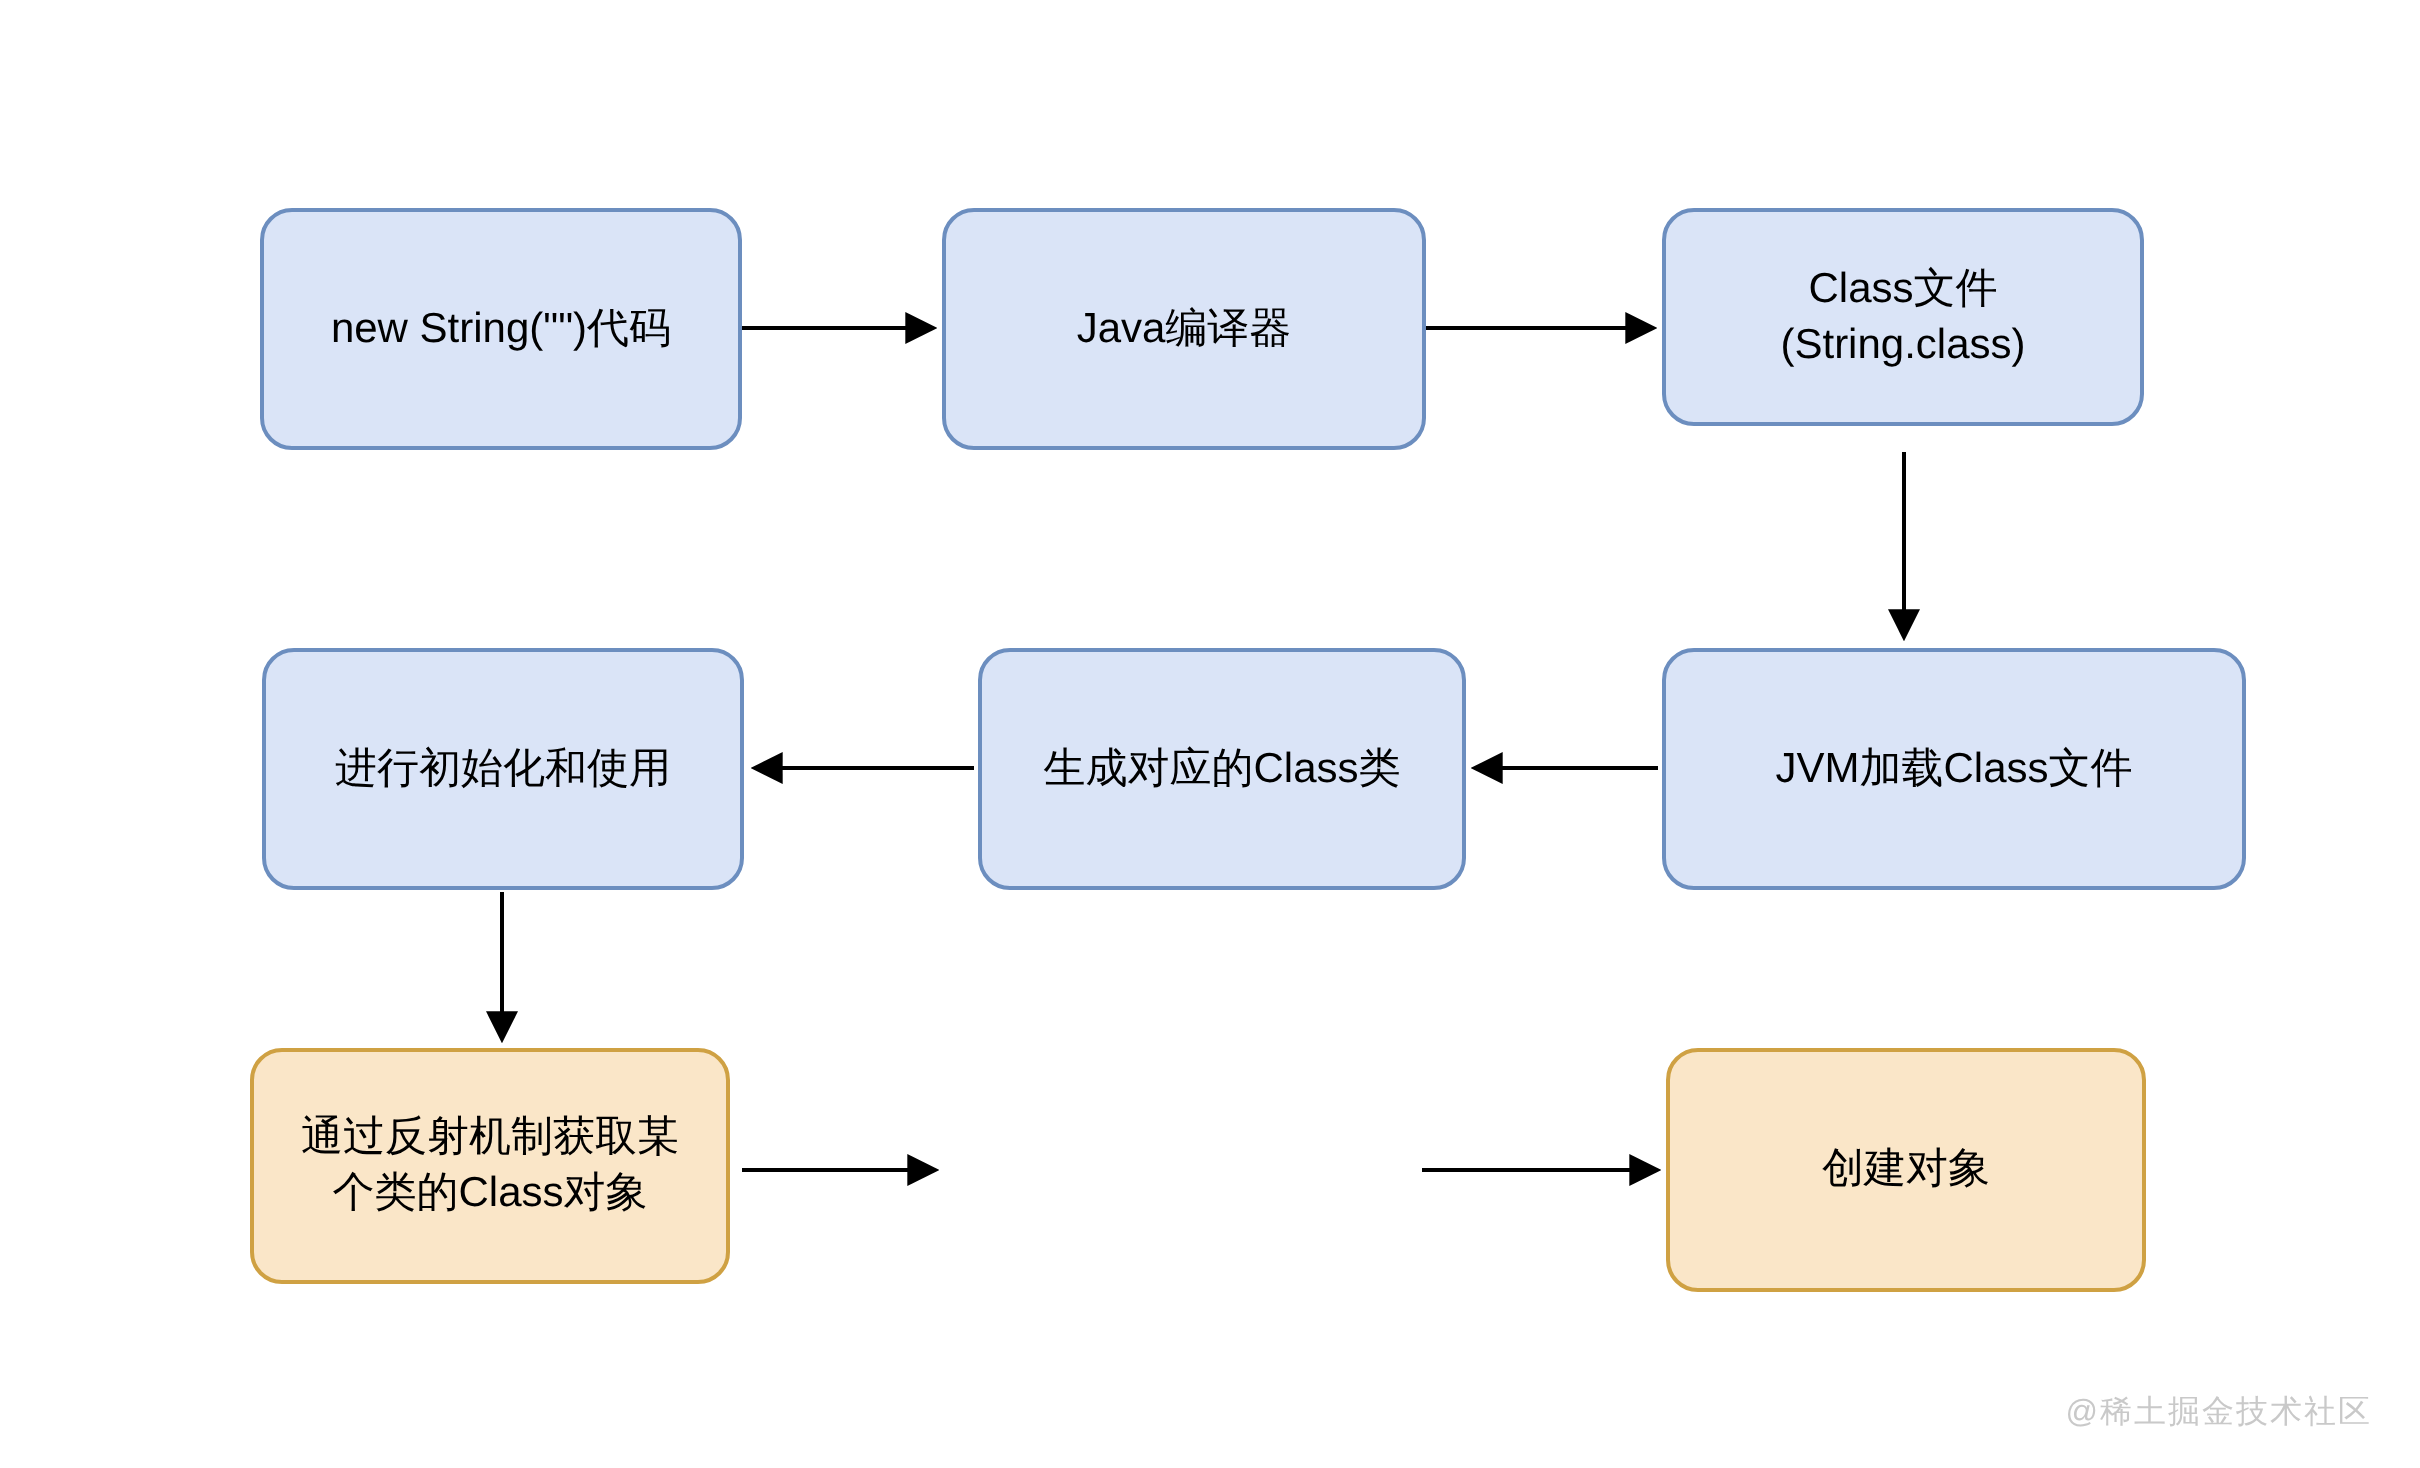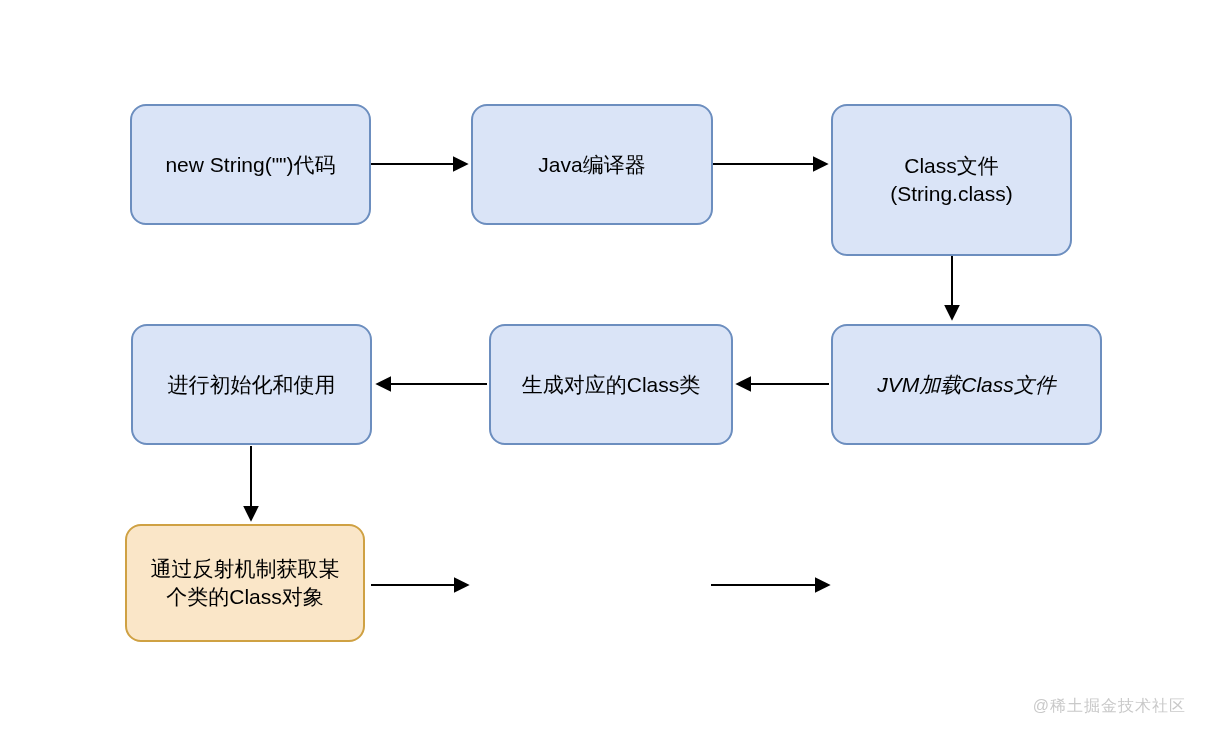--- a/index.html
+++ b/index.html
@@ -83,25 +83,26 @@
     <line class="arrow-line" x1="952" y1="226" x2="952" y2="318" marker-end="url(#ah)"></line>
     <line class="arrow-line" x1="829" y1="384" x2="738" y2="384" marker-end="url(#ah)"></line>
     <line class="arrow-line" x1="487" y1="384" x2="378" y2="384" marker-end="url(#ah)"></line>
     <line class="arrow-line" x1="251" y1="446" x2="251" y2="519" marker-end="url(#ah)"></line>
     <line class="arrow-line" x1="371" y1="585" x2="467" y2="585" marker-end="url(#ah)"></line>
     <line class="arrow-line" x1="711" y1="585" x2="828" y2="585" marker-end="url(#ah)"></line>
   </svg>
 
   <div class="node blue" style="left:130px; top:104px; width:241px; height:121px;">new String("")代码</div>
   <div class="node blue" style="left:471px; top:104px; width:242px; height:121px;">Java编译器</div>
-  <div class="node blue" style="left:831px; top:104px; width:241px; height:152px;">Class文件
+  <div class="node blue" style="left:831px; top:104px; width:241px; height:109px;">Class文件
 (String.class)</div>
 
-  <div class="node blue" style="left:831px; top:324px; width:271px; height:121px;font-style:italic;">JVM加载Class文件</div>
+  <div class="node blue" style="left:831px; top:324px; width:292px; height:121px;">JVM加载Class文件</div>
   <div class="node blue" style="left:489px; top:324px; width:244px; height:121px;">生成对应的Class类</div>
   <div class="node blue" style="left:131px; top:324px; width:241px; height:121px;">进行初始化和使用</div>
 
   <div class="node orange" style="left:125px; top:524px; width:240px; height:118px;text-align:center;">通过反射机制获取某
 个类的Class对象</div>
+  <div class="node orange" style="left:833px; top:524px; width:240px; height:122px;">创建对象</div>
 
   <div class="watermark">@稀土掘金技术社区</div>
 
 </div>
 
 </body></html>

